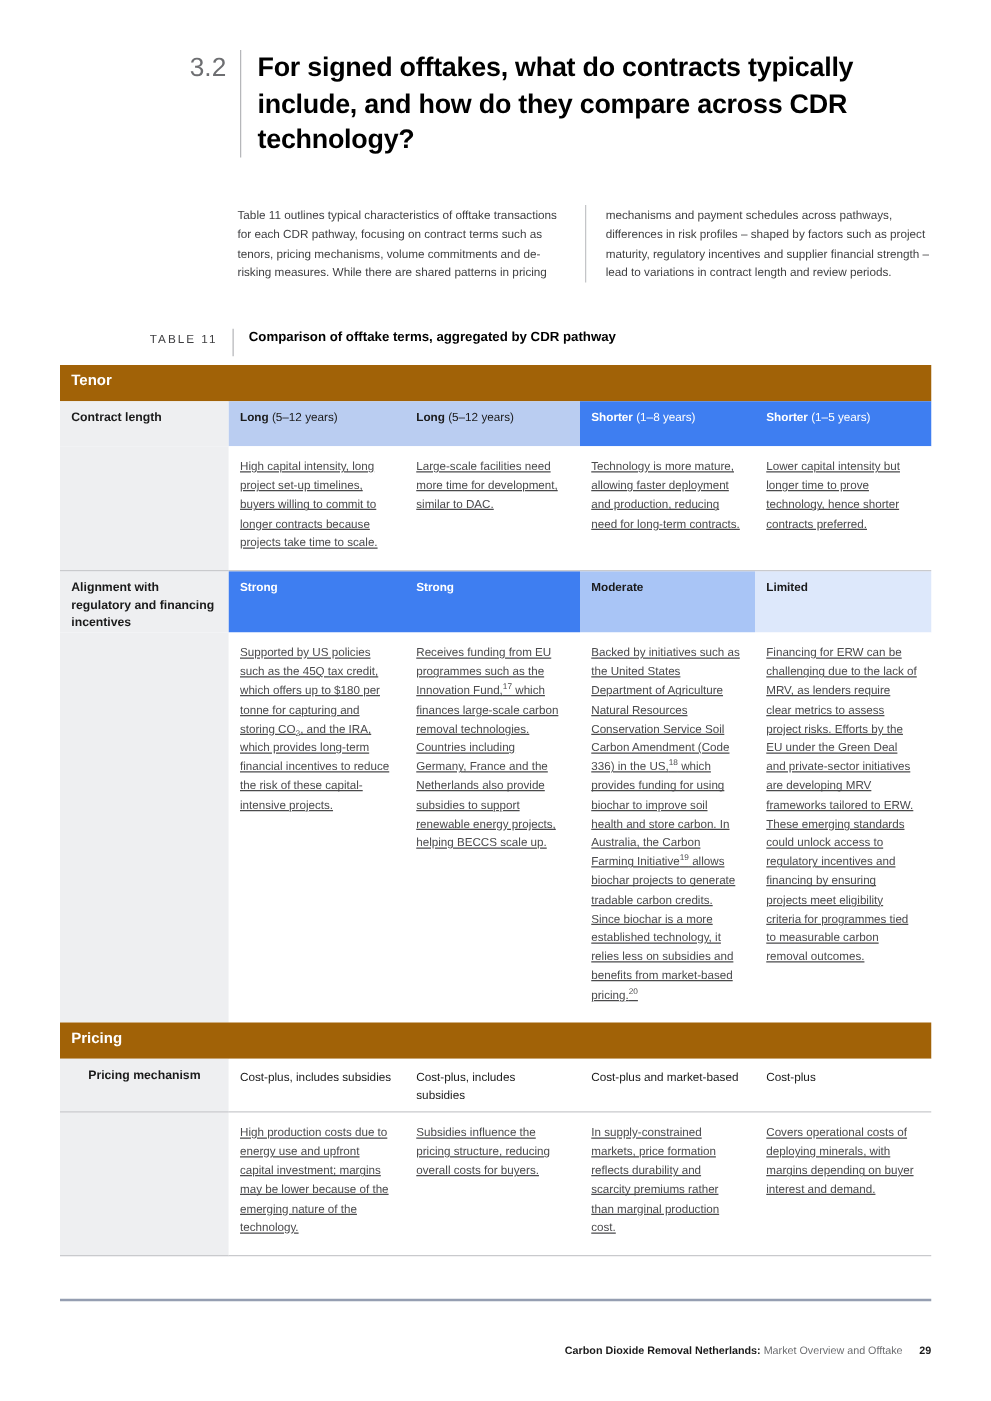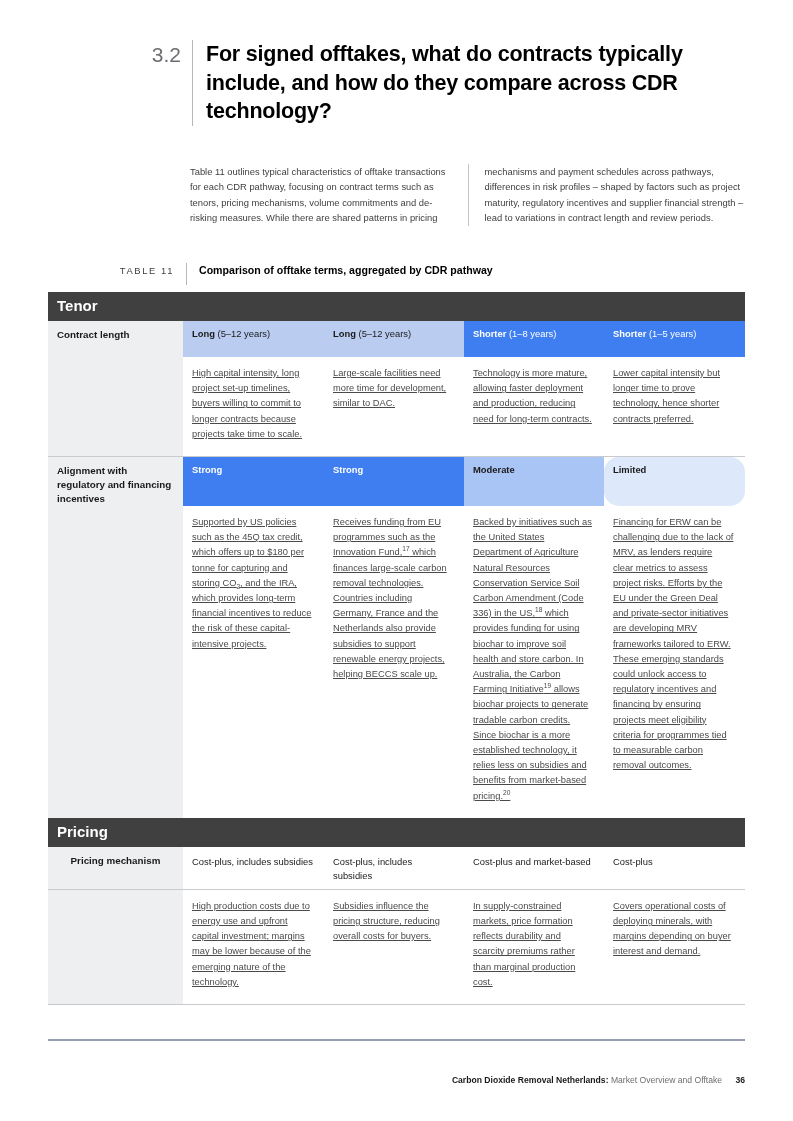--- a/index.html
+++ b/index.html
@@ -134,23 +134,23 @@
     padding: 6px 0 0 9px;
     border-right: 1px solid #ffffff;
   }
   .hdr td.label-cell {
     border-right: 1px solid #ffffff;
   }
   .hdr td:last-child { border-right: none; }
 
   
   .band td {
-    background: #404040;
+    background: #a16207;
     color: #ffffff;
-    font-size: 15px;
+    font-size: 12px;
     font-weight: bold;
     height: 24px;
     padding: 5px 0 0 9px;
   }
 
   
   .rating td {
     height: 29px;
     font-size: 9.4px;
     padding: 7px 9px 0 9px;
@@ -162,21 +162,21 @@
     background: #eeeff1;
     line-height: 14px;
     padding-top: 7px;
   }
   .rating strong { font-weight: bold; }
   .rating .sub { font-weight: normal; }
 
   .sw-light   { background: #bacdf1; color: #1a1a1a; }
   .sw-strong  { background: #3e7ef1; color: #ffffff; }
   .sw-mid     { background: #a9c5f6; color: #1a1a1a; }
-  .sw-pale    { background: #dde8fb; color: #1a1a1a; border-radius: 15px; }
+  .sw-pale    { background: #dde8fb; color: #1a1a1a; }
 
   
   .detail td {
     font-size: 9.3px;
     line-height: 15.2px;
     color: #4a4a4c;
     padding: 9px 11px 14px 9px;
     background: #ffffff;
     text-decoration: underline;
   }
@@ -313,14 +313,14 @@
       <td>Covers operational costs of deploying minerals, with margins depending on buyer interest and demand.</td>
     </tr>
   </tbody>
 </table>
 
 <div class="table-end" id="table-end-rule" style="top: 1039px;"></div>
 
 <div class="footer">
   <span class="f-bold">Carbon Dioxide Removal Netherlands:</span>
   <span class="f-reg">Market Overview and Offtake</span>
-  <span class="f-page">36</span>
+  <span class="f-page">29</span>
 </div>
 
 </body></html>

